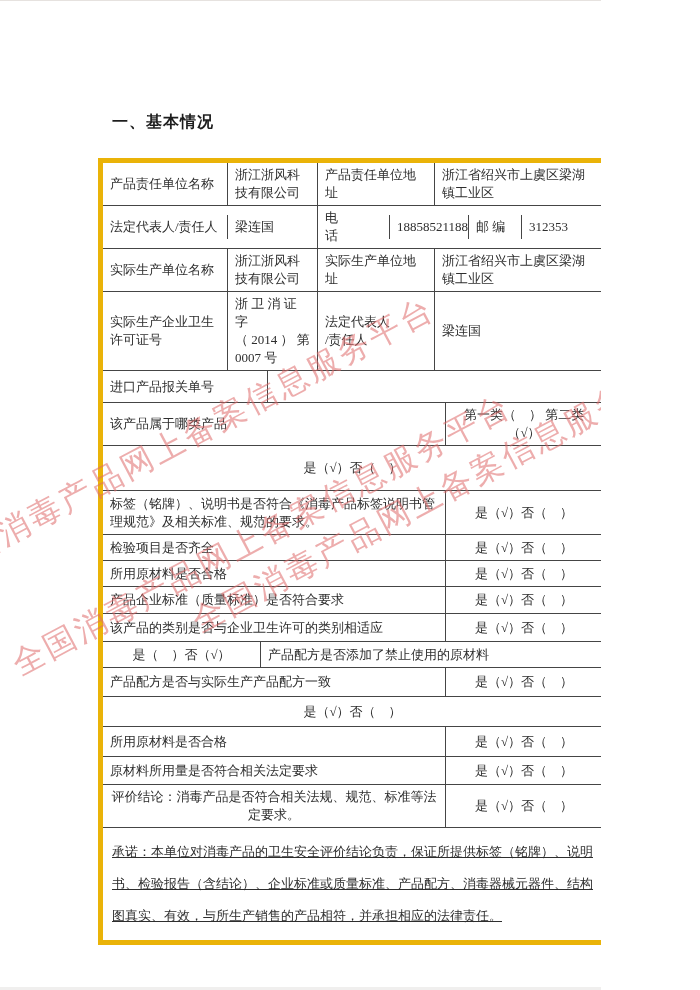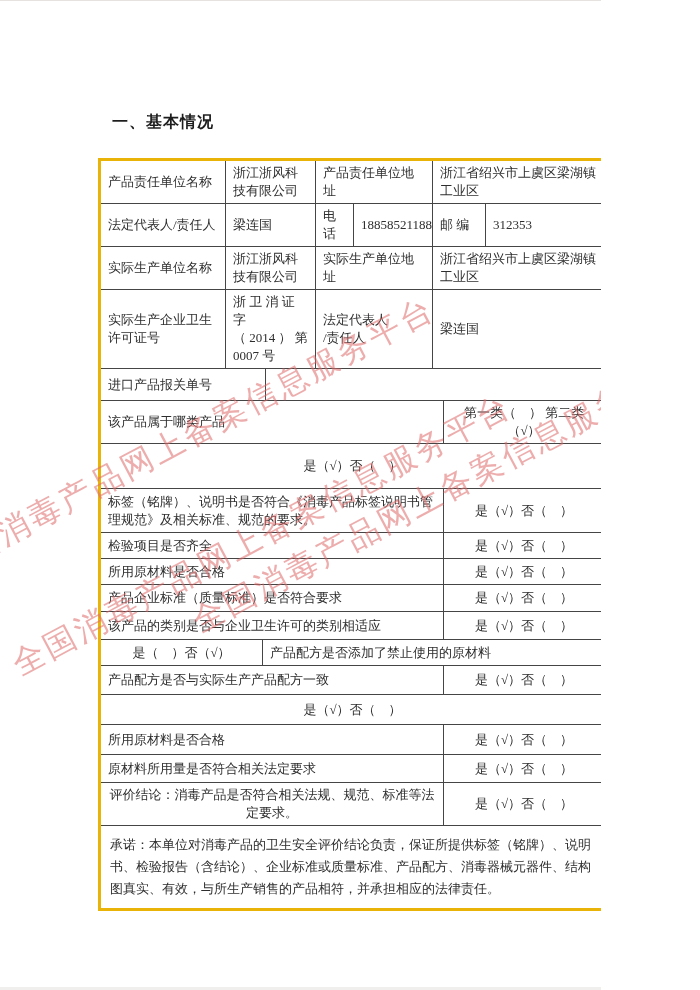--- a/index.html
+++ b/index.html
@@ -9,41 +9,41 @@
     color:#2e2e2e;
   }
   .topline{position:absolute;top:0;left:0;width:700px;height:1px;background:#e6e2df;}
   .bottomline{position:absolute;bottom:0;left:0;width:700px;height:3px;background:#f0efee;}
   .title{
     position:absolute;left:112px;top:112px;font-size:16px;font-weight:bold;
     color:#1d1d1d;letter-spacing:1px;z-index:2;
   }
   .tbl{
     position:absolute;left:98px;top:158px;width:509px;box-sizing:border-box;
-    border:3px solid #eab308;z-index:1;background:transparent;
+    border:5px solid #eab308;z-index:1;background:transparent;
   }
   .row{display:flex;align-items:stretch;border-top:1px solid #454545;box-sizing:border-box;}
   .tbl > .row:first-child{border-top:none;}
   .c{
     border-left:1px solid #454545;box-sizing:border-box;padding:3px 7px;
     display:flex;align-items:center;font-size:13px;line-height:18px;
   }
   .row > .c:first-child{border-left:none;}
   .pre{white-space:pre-line;}
   
   .w-l1{width:124px;} .w-v1{width:90px;} .w-l2{width:117px;} .w-v2{flex:1;}
-  .w-tel{width:38px;} .w-telv{width:79px;} .w-zip{width:53px;} .w-zipv{flex:1;}
+  .w-tel{width:38px;} .w-telv{width:79px;margin-left:34px;} .w-zip{width:53px;} .w-zipv{flex:1;}
   .w-imp{width:164px;} .w-impv{flex:1;}
   .w-q{width:342px;}
   .w-a{flex:1;justify-content:center;text-align:center;}
   .q-center{justify-content:center;text-align:center;}
-  .commit{display:block;width:100%;padding:8px 9px;line-height:22px;}
+  .commit{display:block;width:100%;padding:8px 9px;line-height:32px;text-decoration:underline;}
   
   .tbl > .row:nth-child(1){min-height:42px;}
-  .tbl > .row:nth-child(2){min-height:27px;}
+  .tbl > .row:nth-child(2){min-height:27px;align-items:center;}
   .tbl > .row:nth-child(3){min-height:40px;}
   .tbl > .row:nth-child(4){min-height:46px;}
   .tbl > .row:nth-child(5){min-height:32px;}
   .tbl > .row:nth-child(6){min-height:34px;}
   .tbl > .row:nth-child(7){min-height:45px;}
   .tbl > .row:nth-child(8){min-height:44px;}
   .tbl > .row:nth-child(9){min-height:26px;}
   .tbl > .row:nth-child(10){min-height:26px;}
   .tbl > .row:nth-child(11){min-height:27px;}
   .tbl > .row:nth-child(12){min-height:28px;}

